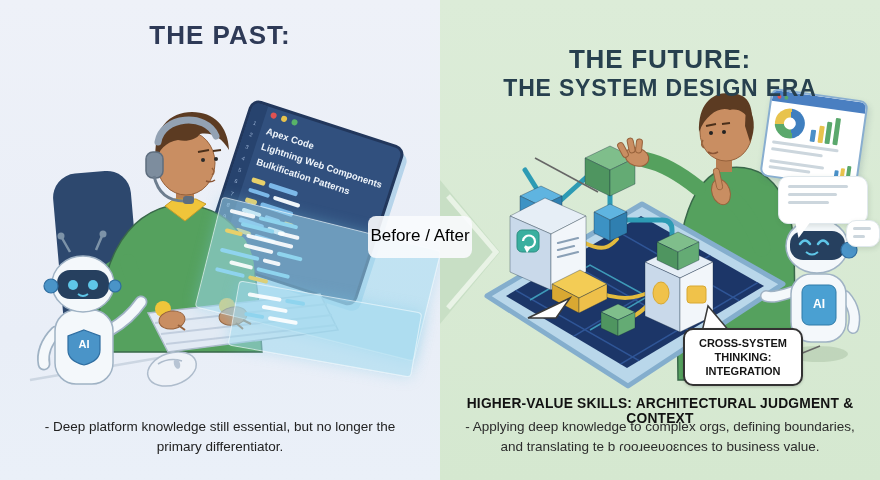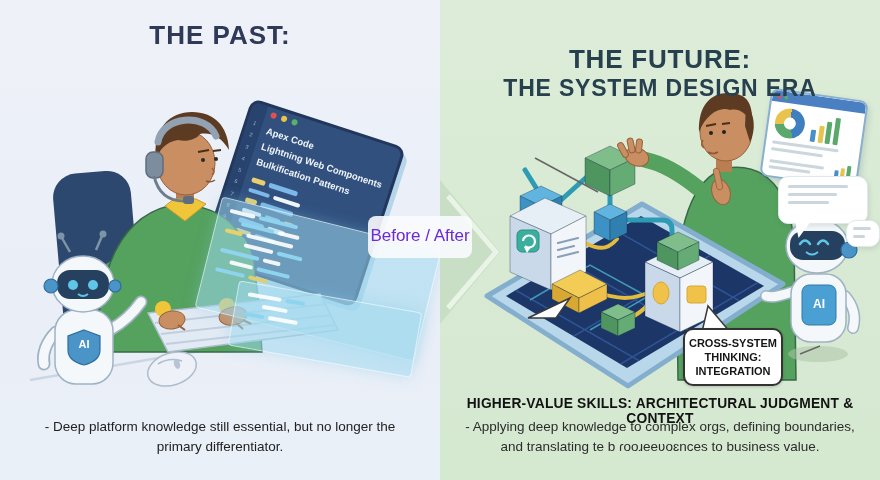--- a/index.html
+++ b/index.html
@@ -50,21 +50,21 @@
   .footer-b{position:absolute;left:50%;transform:translateX(-50%);top:417px;width:366px;
     text-align:center;font-size:13.5px;line-height:1.45;color:#222;z-index:6;}
   .right .footer-b{width:414px;color:#2c2c2c;}
 
   
   .callout{position:absolute;z-index:5;background:#fff;border:2px solid var(--callout_border);
     border-radius:10px;padding:6px 3px;text-align:center;font-size:11px;font-weight:bold;
     line-height:1.28;color:#151515;box-shadow:0 1px 3px rgba(0,0,0,0.18);}
   .co1{left:36px;top:104px;width:110px;}
   .co2{left:32px;top:312px;width:116px;}
-  .co3{left:243px;top:328px;width:100px;}
+  .co3{left:243px;top:328px;width:120px;}
 
   
   .dash{position:absolute;left:325px;top:94px;width:98px;z-index:3;transform:rotate(8deg);
     background:#fff;border:2px solid #88aed0;border-radius:8px;overflow:hidden;
     box-shadow:2px 3px 6px rgba(60,90,110,0.2);}
   .dash-bar{height:11px;background:#4a7fc1;display:flex;align-items:center;gap:3px;padding-left:5px;}
   .dash-bar i{width:4px;height:4px;border-radius:50%;display:block;}
   .dash-body{padding:5px 6px 7px;display:flex;flex-direction:column;gap:4px;}
   .dash-row1{display:flex;gap:7px;align-items:flex-end;}
   .donut{position:relative;width:30px;height:30px;border-radius:50%;
@@ -84,21 +84,21 @@
     box-shadow:1px 2px 5px rgba(60,90,70,0.15);}
   .bub1{left:338px;top:176px;width:90px;height:48px;}
   .bub1:after{content:"";position:absolute;left:16px;bottom:-15px;width:16px;height:17px;
     background:#fff;clip-path:polygon(0 0,100% 0,22% 100%);}
   .bub2{left:406px;top:220px;width:34px;height:27px;padding:6px 6px;}
 
   
   .divider-pill{position:absolute;left:368px;top:216px;width:104px;height:42px;
     background:#f9fbfd;border-radius:8px;z-index:5;opacity:0.9;}
   .divider-label{position:absolute;left:368px;top:226px;width:104px;text-align:center;
-    font-size:17px;color:#6d28d9;z-index:6;}
+    font-size:17px;color:#000000;z-index:6;}
 
   .ai-label{position:absolute;z-index:5;font-weight:bold;color:#fff;text-align:center;}
   .ai-left{left:69px;top:338px;width:30px;font-size:11px;}
   .ai-right{left:362px;top:297px;width:34px;font-size:12px;}
 </style>
 </head>
 <body>
 
 <div class="stage">
 

